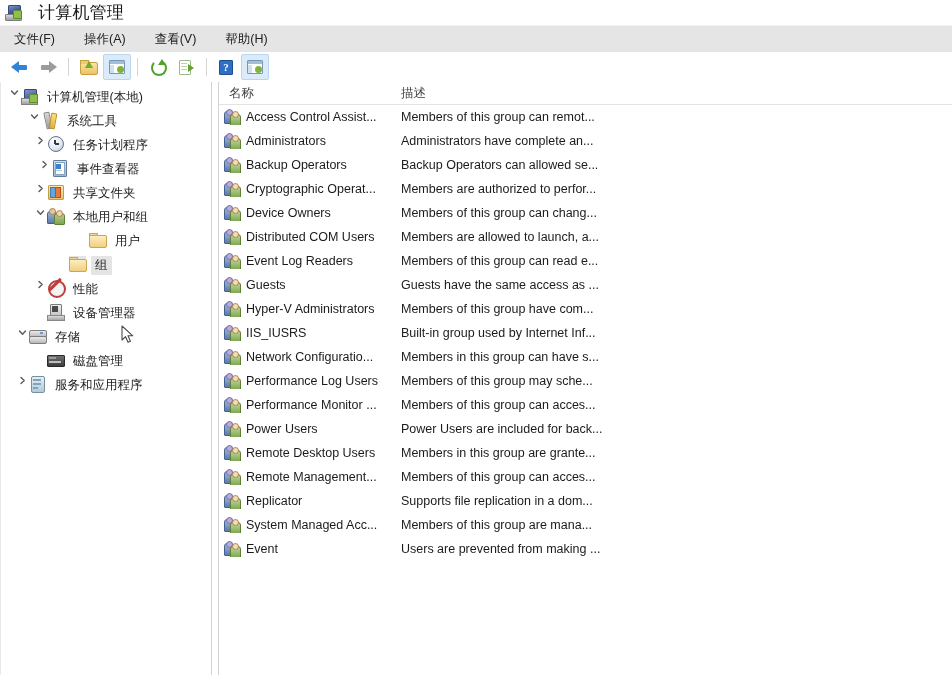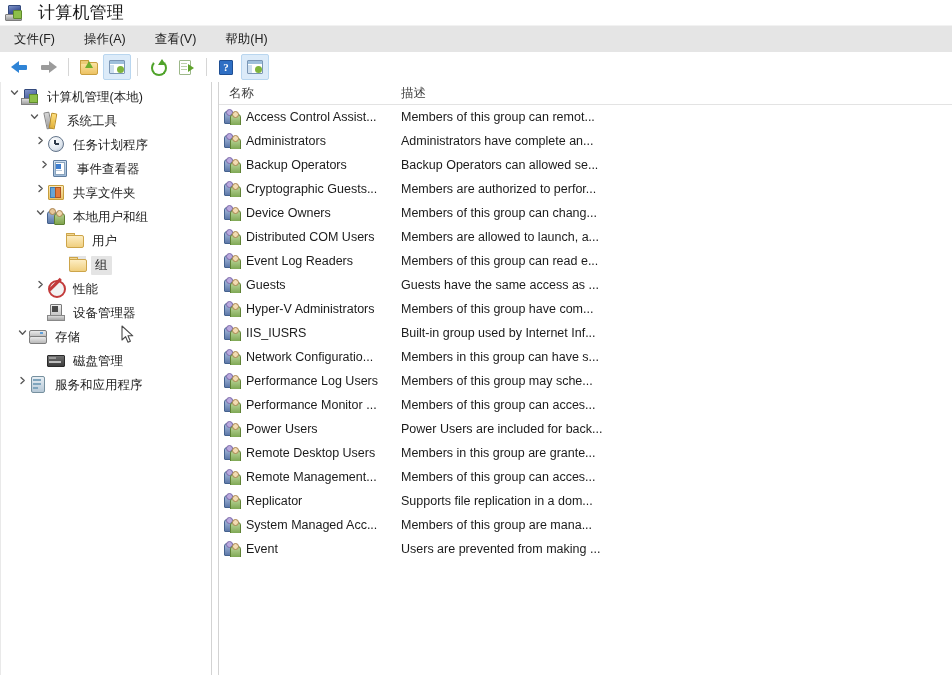--- a/index.html
+++ b/index.html
@@ -531,21 +531,21 @@
       </span>
       <span class="ticon icn-users">
         <span class="p1"></span>
           <span class="h1"></span>
           <span class="p2"></span>
           <span class="h2"></span>
       </span>
       <span class="tlabel">本地用户和组</span>
     </div>
 
-    <div class="tnode" style="padding-left:65px">
+    <div class="tnode" style="padding-left:88px">
       <span class="ticon icn-folder">
         <span class="tb"></span>
           <span class="fb"></span>
       </span>
       <span class="tlabel">用户</span>
     </div>
 
     <div class="tnode selected" style="padding-left:68px">
       <span class="ticon icn-folder ticon-wrap">
         <span class="tb"></span>
@@ -666,21 +666,21 @@
           <div class="cell-desc">Backup Operators can allowed se...</div>
         </div>
         <div class="lrow">
           <div class="cell-name">
             <span class="grp-icon">
               <span class="pa"></span>
               <span class="ha"></span>
               <span class="pb"></span>
               <span class="hb"></span>
             </span>
-            <span>Cryptographic Guests...</span>
+            <span>Cryptographic Operat...</span>
           </div>
           <div class="cell-desc">Members are authorized to perfor...</div>
         </div>
         <div class="lrow">
           <div class="cell-name">
             <span class="grp-icon">
               <span class="pa"></span>
               <span class="ha"></span>
               <span class="pb"></span>
               <span class="hb"></span>

